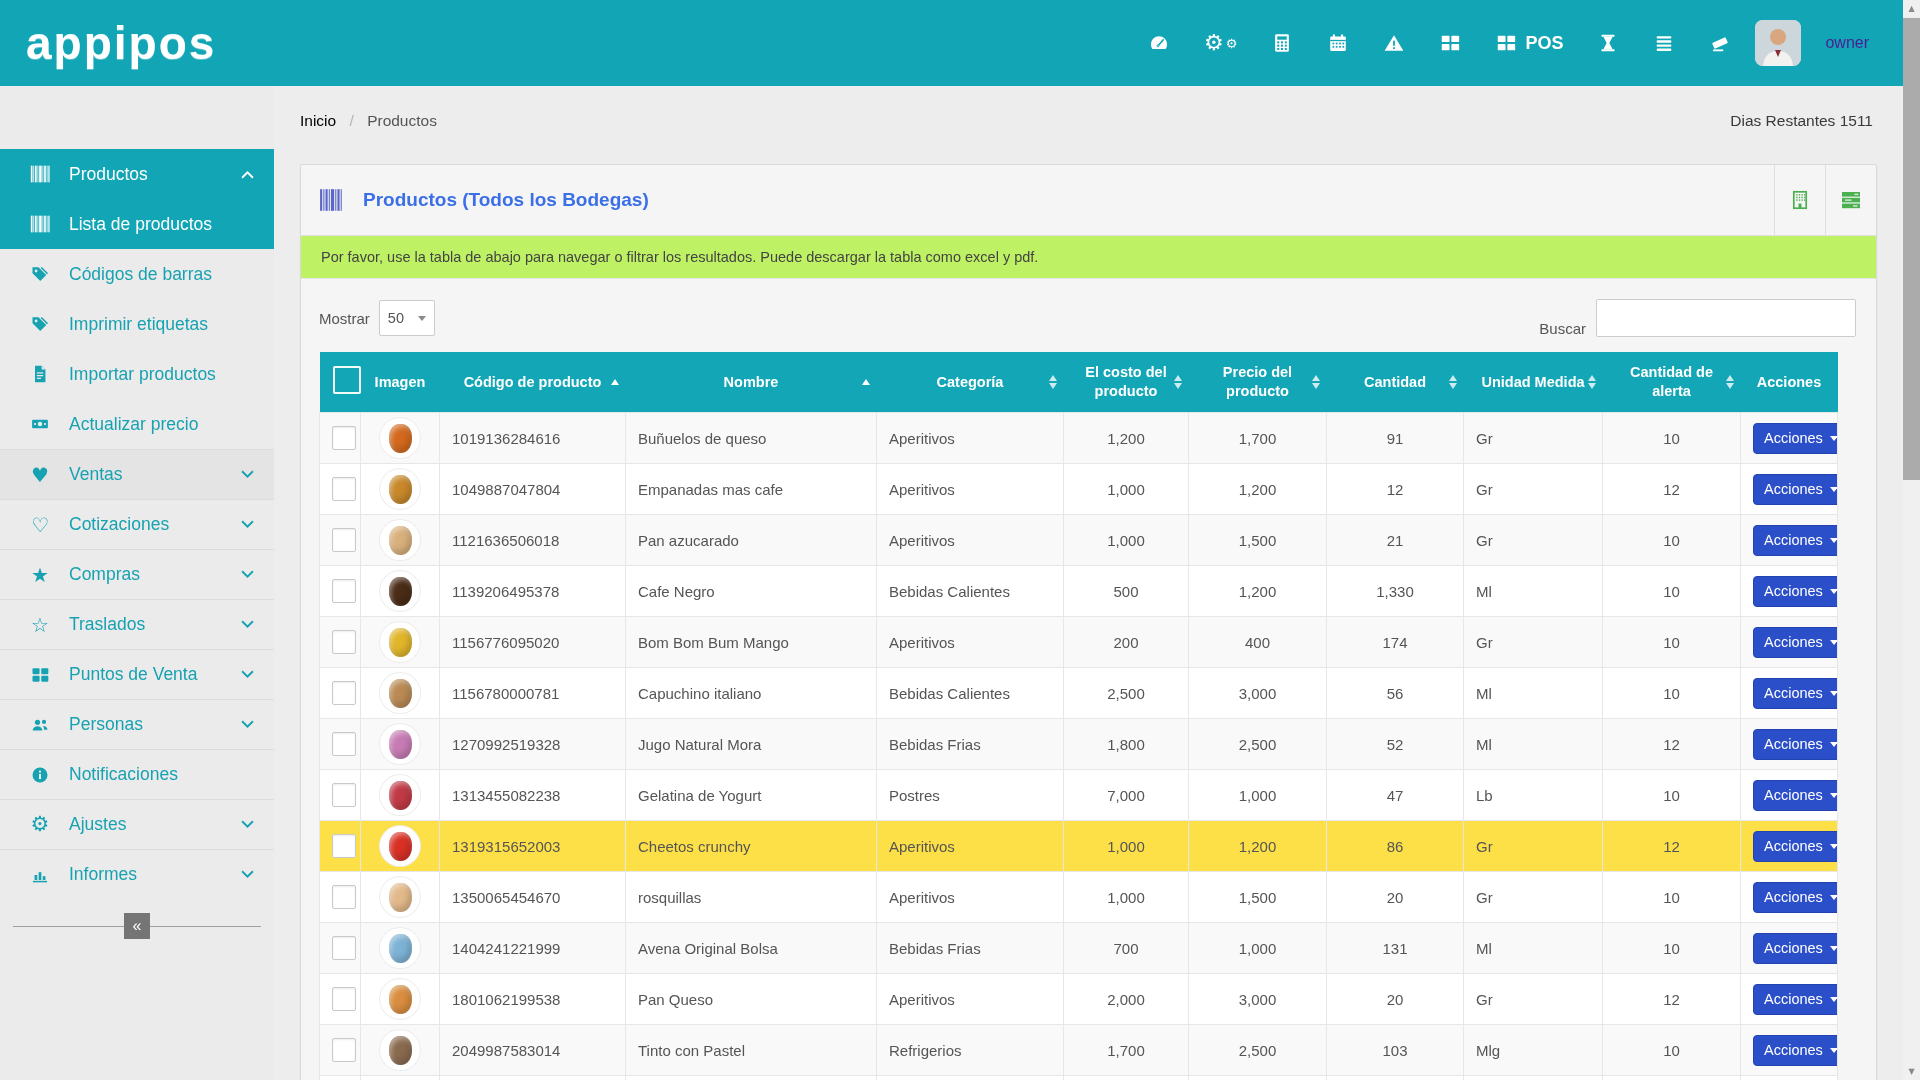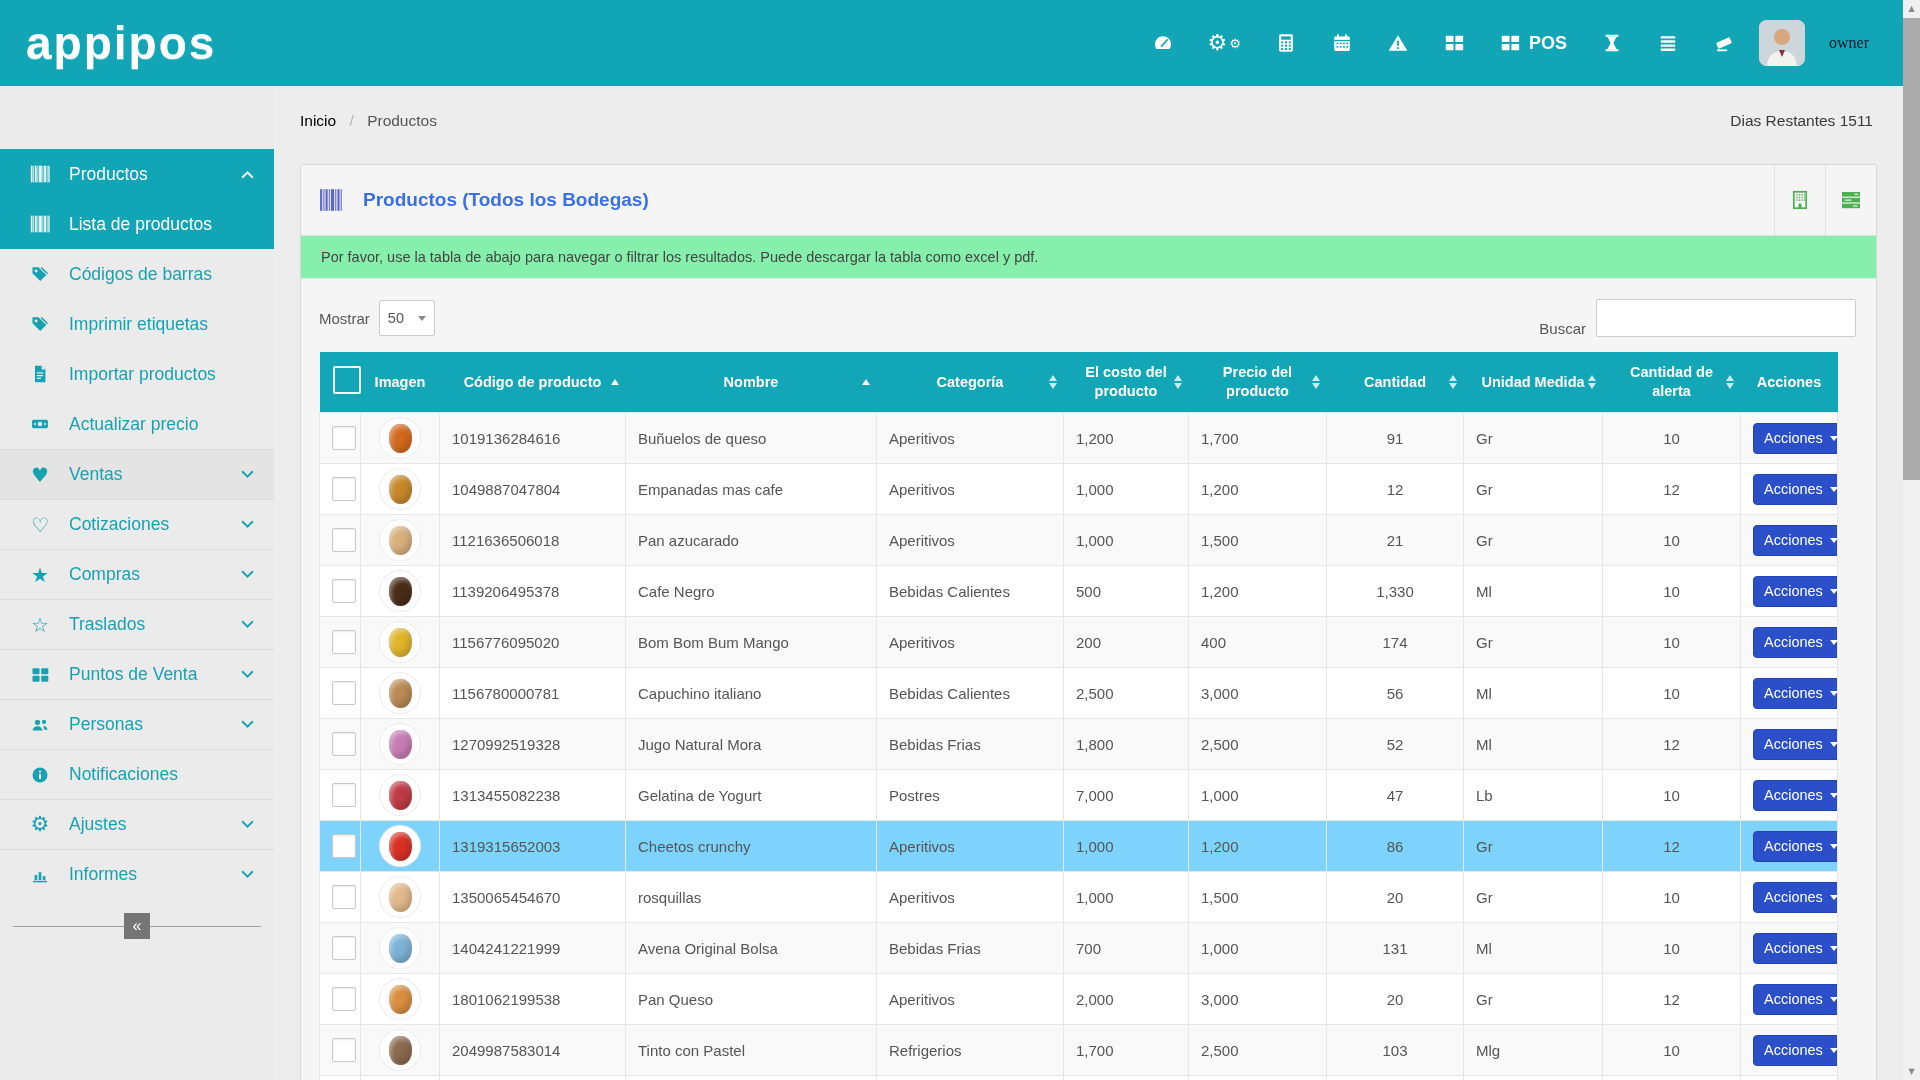--- a/index.html
+++ b/index.html
@@ -15,21 +15,21 @@
   .tb-right{display:flex;align-items:center;gap:24px;}
   .tb-icons{display:flex;align-items:center;gap:34px;}
   .tb-icon{color:#fff;display:inline-flex;align-items:center;gap:8px;cursor:pointer;--bg:#11a5b5;}
   .tb-icon svg{width:22px;height:22px;display:block;}
   .tb-icon b{font-size:18px;font-weight:bold;}
   .glyph{font-family:"DejaVu Sans",sans-serif;line-height:1;font-size:20px;}
   .glyph.big{font-size:22px}
   .glyph.small{font-size:13px;margin-left:-6px;vertical-align:8px;}
   .avatar{width:46px;height:46px;border-radius:8px;overflow:hidden;background:#cfd8dc;cursor:pointer;flex:none;}
   .avatar svg{width:100%;height:100%;display:block;}
-  .owner{color:#0f172a;font-size:16px;cursor:pointer;font-family:Liberation Serif, serif;}
+  .owner{color:#4c1d95;font-size:16px;cursor:pointer;}
 
   
   .sidebar{position:absolute;left:0;top:86px;width:274px;bottom:0;background:#ebebeb;
            box-sizing:border-box;padding-top:63px;z-index:2;}
   .side-item{height:50px;display:flex;align-items:center;padding:0 20px 0 26px;
              color:#17a2b2;cursor:pointer;--bg:#ebebeb;box-sizing:border-box;}
   .side-item .icon{width:28px;display:inline-flex;justify-content:center;align-items:center;margin-right:15px;flex:none;}
   .side-item .icon svg{width:20px;height:20px;display:block;}
   .side-item .lbl{font-size:17.5px;flex:1;white-space:nowrap;overflow:hidden;}
   .side-item.active{background:#11a5b5;color:#fff;--bg:#11a5b5;}
@@ -52,21 +52,21 @@
 
   .panel{margin:20px 26px 0 26px;background:#f5f5f5;border:1px solid #d9d9d9;border-radius:2px;
          box-shadow:0 1px 2px rgba(0,0,0,.06);}
   .panel-head{height:70px;display:flex;align-items:center;border-bottom:1px solid #e0e0e0;}
   .p-barcode{width:62px;display:flex;justify-content:center;color:#5b67c7;flex:none;}
   .p-barcode svg{width:26px;height:24px;display:block;}
   .p-title{font-size:19px;color:#3a6fe8;font-weight:bold;margin:0;flex:1;}
   .p-tools{display:flex;align-self:stretch;}
   .p-tool{width:50px;border-left:1px solid #e0e0e0;display:flex;align-items:center;justify-content:center;cursor:pointer;}
   .p-tool svg{width:24px;height:24px;display:block;}
-  .panel-info{padding:13px 20px;font-size:14.5px;color:#444;border-bottom:1px solid #e6e6e6;background:#86efac;}
+  .panel-info{padding:13px 20px;font-size:14.5px;color:#444;border-bottom:1px solid #e6e6e6;background:#bef264;}
   .panel-body{padding:16px 20px 0 18px;}
 
   .controls{display:flex;justify-content:space-between;align-items:center;margin:4px 0 15px;gap:48px;}
   .show-ctl{display:flex;align-items:center;gap:9px;font-size:15px;color:#555;}
   .select{width:56px;height:36px;background:#fff;border:1px solid #ccc;border-radius:2px;
           display:flex;align-items:center;justify-content:space-between;padding:0 8px;
           box-sizing:border-box;color:#555;cursor:pointer;font-size:14.5px;}
   .sel-caret{width:0;height:0;border-left:4px solid transparent;border-right:4px solid transparent;
              border-top:5px solid #8a8a8a;}
   .search-ctl{display:flex;align-items:flex-end;gap:10px;font-size:15px;color:#555;}
@@ -81,23 +81,23 @@
        display:inline-block;background:transparent;cursor:pointer;}
   .sort{position:absolute;right:7px;top:50%;transform:translateY(-50%);
         display:flex;flex-direction:column;gap:2px;}
   .sort i{display:block;width:0;height:0;border-left:4.5px solid transparent;border-right:4.5px solid transparent;}
   .sort i.up{border-bottom:6px solid #fff;}
   .sort i.down{border-top:6px solid #fff;}
   .sort.both i{opacity:.78;}
   .ptable tbody td{background:#fff;border:1px solid #e7e7e7;height:51px;font-size:15px;color:#555;
            padding:0 12px;box-sizing:border-box;overflow:hidden;white-space:nowrap;}
   .ptable tbody tr:nth-child(odd) td{background:#f9f9f9;}
-  .ptable tbody tr.hl td{background:#7dd3fc;margin-top:6px;}
+  .ptable tbody tr.hl td{background:#fde047;margin-top:6px;}
   td.c-cb,td.c-img,td.c-qty,td.c-alert,td.c-act{text-align:center;}
-  td.c-cost,td.c-price{text-align:left;}
+  td.c-cost,td.c-price{text-align:center;}
   .rcb{width:22px;height:22px;background:#fff;border:1px solid #c9c9c9;border-radius:2px;
        display:inline-block;vertical-align:middle;box-shadow:inset 0 1px 2px rgba(0,0,0,.08);cursor:pointer;}
   .pimg{width:40px;height:40px;border-radius:50%;background:#fff;box-shadow:0 0 0 1px #ececec;
         display:inline-flex;align-items:center;justify-content:center;vertical-align:middle;overflow:hidden;}
   .pimg i{display:block;width:23px;height:29px;border-radius:45% 45% 48% 48%;
           box-shadow:inset -3px -4px 6px rgba(0,0,0,.18), inset 2px 3px 5px rgba(255,255,255,.45);}
   .btn-act{background:#2b4ec9;border:1px solid #2343b0;border-radius:4px;color:#fff;font-size:14.5px;
            font-family:inherit;height:31px;padding:0 10px;display:inline-flex;align-items:center;
            gap:7px;cursor:pointer;}
   .caret{width:0;height:0;border-left:4px solid transparent;border-right:4px solid transparent;

